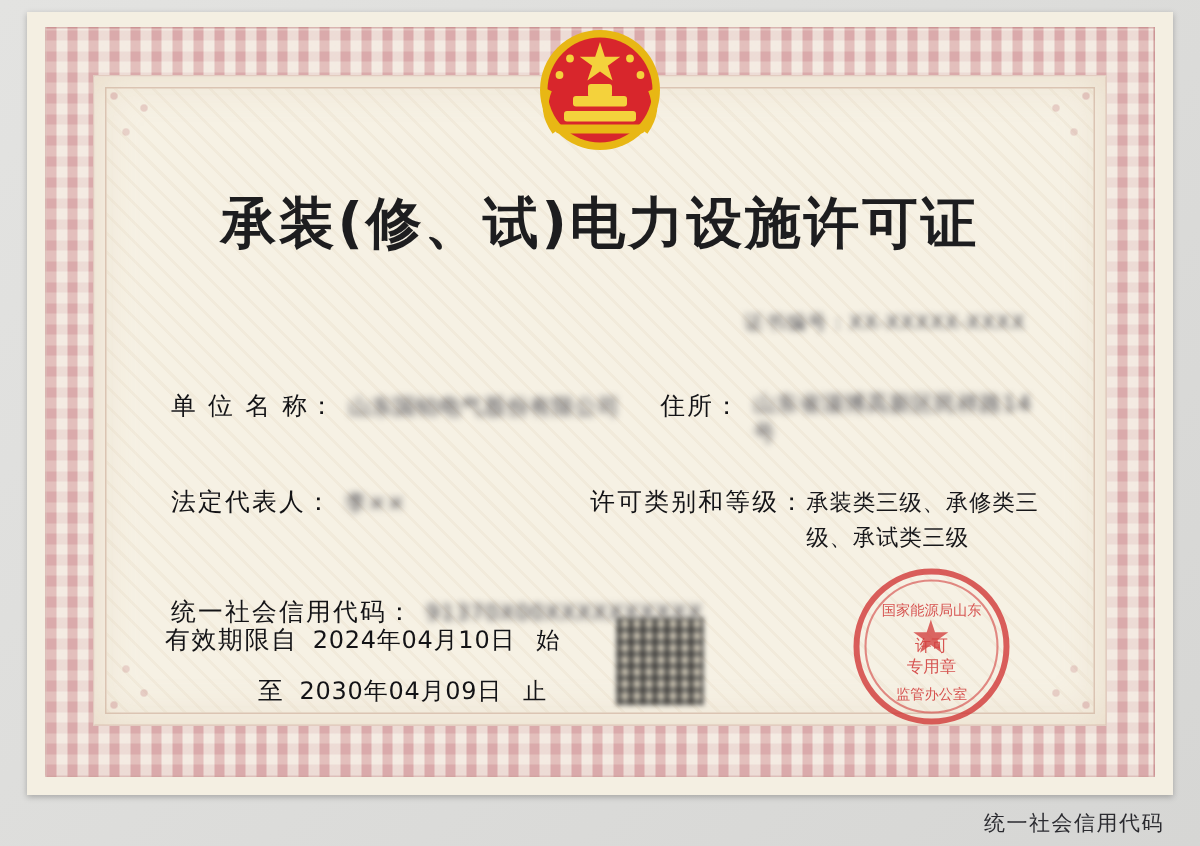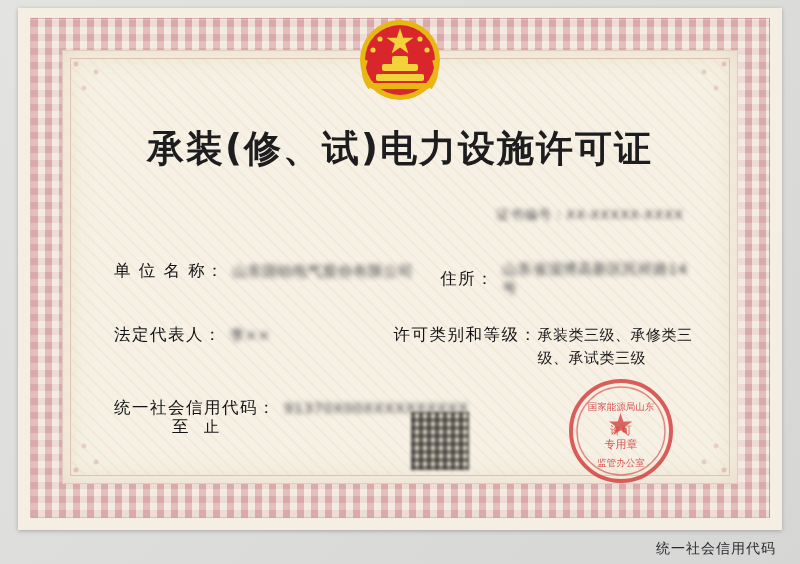--- a/index.html
+++ b/index.html
@@ -167,21 +167,21 @@
     color: #2a2a30;
     margin-left: 8px;
   }
   .blurred {
     filter: blur(2.4px);
     color: #3a3a44;
     letter-spacing: 0.6px;
   }
 
   .row-1 .left { display: flex; align-items: baseline; width: 330px; }
-  .row-1 .right { display: flex; align-items: center; }
+  .row-1 .right { display: flex; align-items: flex-start; }
 
   .row-2 { margin-top: 26px; }
   .row-2 .left { display: flex; align-items: baseline; width: 310px; }
   .row-2 .right { display: flex; align-items: flex-start; }
   .cat-val {
     font-size: 15px;
     line-height: 1.5;
     max-width: 196px;
     color: #17171a;
     letter-spacing: 0.5px;
@@ -331,22 +331,28 @@
       <div class="row row-3">
         <div class="left">
           <span class="lbl">统一社会信用代码：</span>
           <span class="val blurred">91370X00XXXXXXXXXX</span>
         </div>
       </div>
 
     </div>
 
     <div class="validity">
+      <div class="vrow vrow-1">
+        <span class="vlabel">有效期限自</span>
+        <span class="vdate">2024年04月10日</span>
+        <span class="vmark">始</span>
+      </div>
       <div class="vrow vrow-2">
         <span class="vlabel">至</span>
+        <span class="vdate">2030年04月09日</span>
         <span class="vmark">止</span>
       </div>
     </div>
 
     <div class="qr"></div>
 
     <div class="seal">
       <svg viewBox="0 0 110 110" width="110" height="110" aria-hidden="true">
         <circle cx="55" cy="55" r="50" fill="none" stroke="#cf2b2b" stroke-width="4" opacity="0.85"></circle>
         <circle cx="55" cy="55" r="44" fill="none" stroke="#cf2b2b" stroke-width="1.4" opacity="0.6"></circle>

